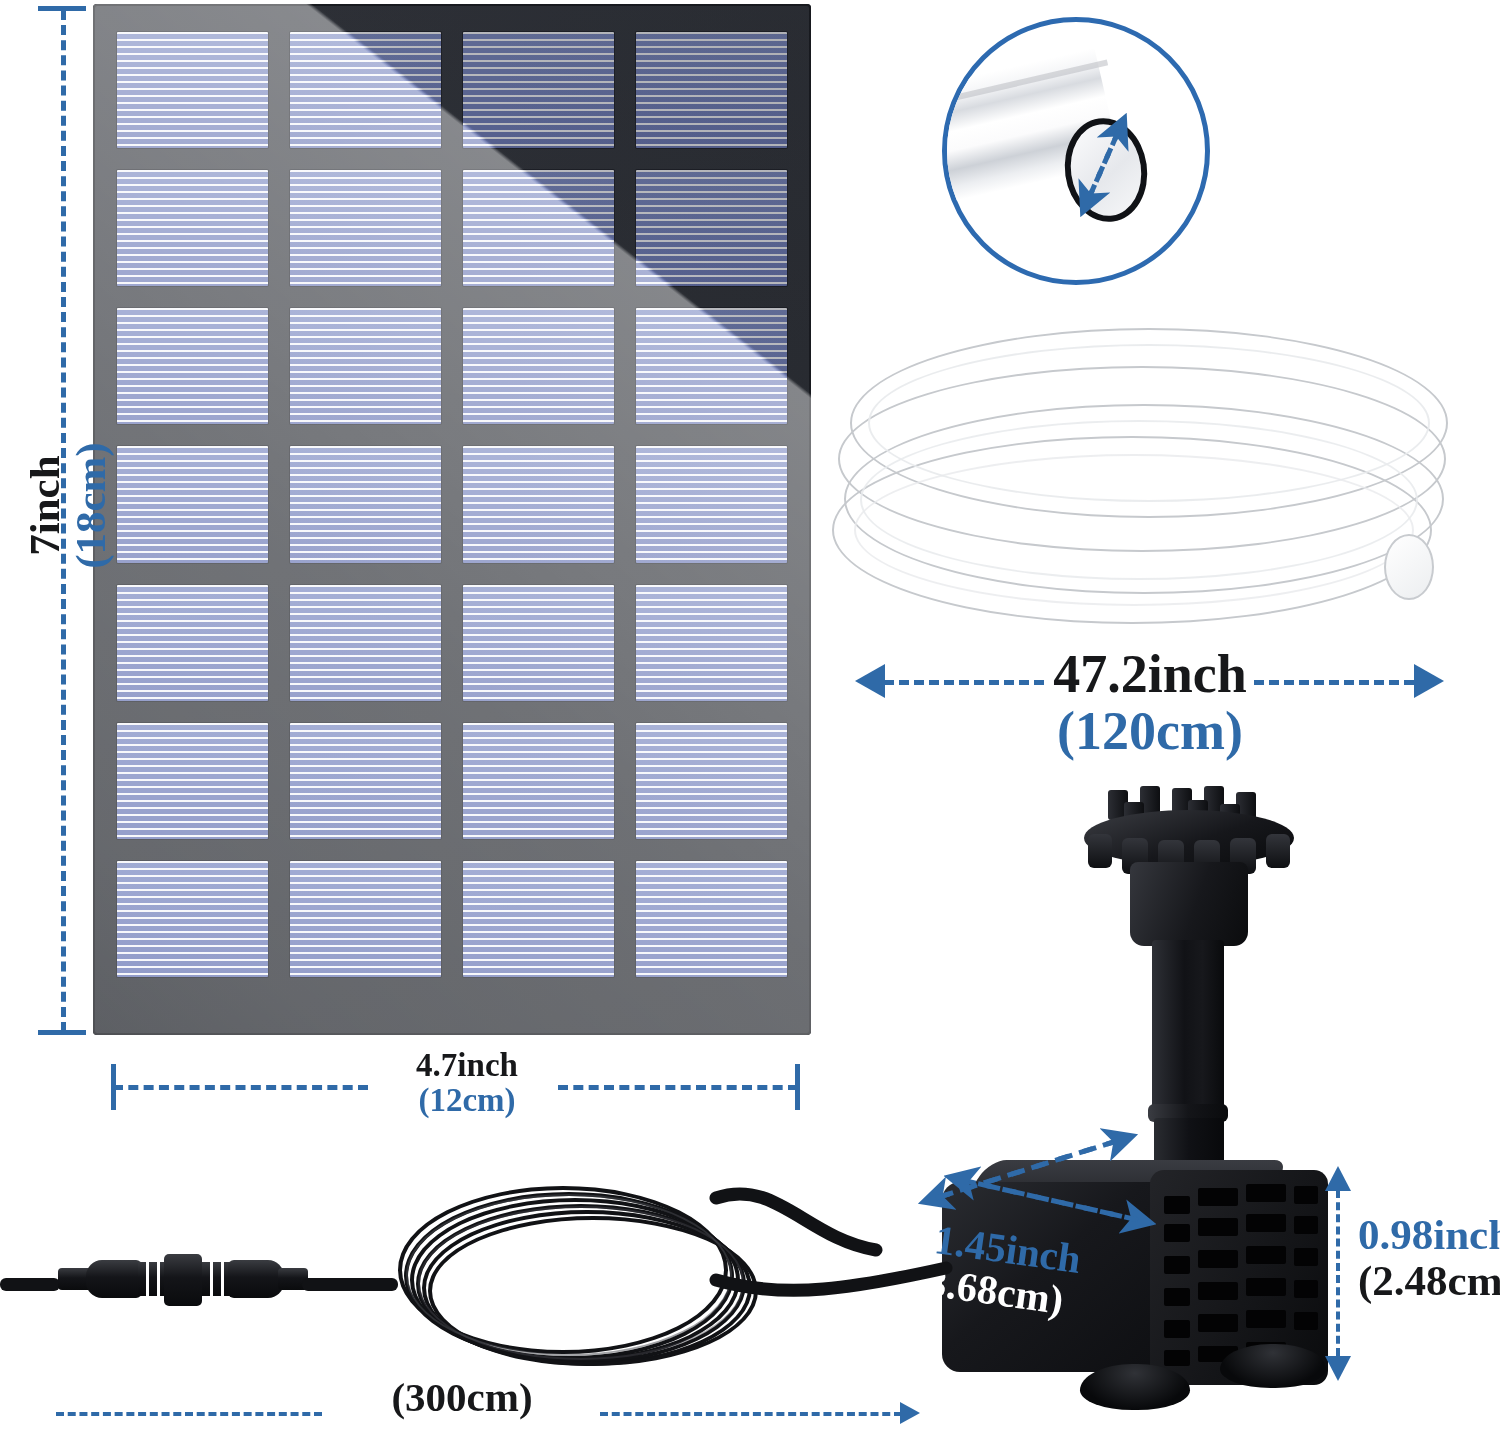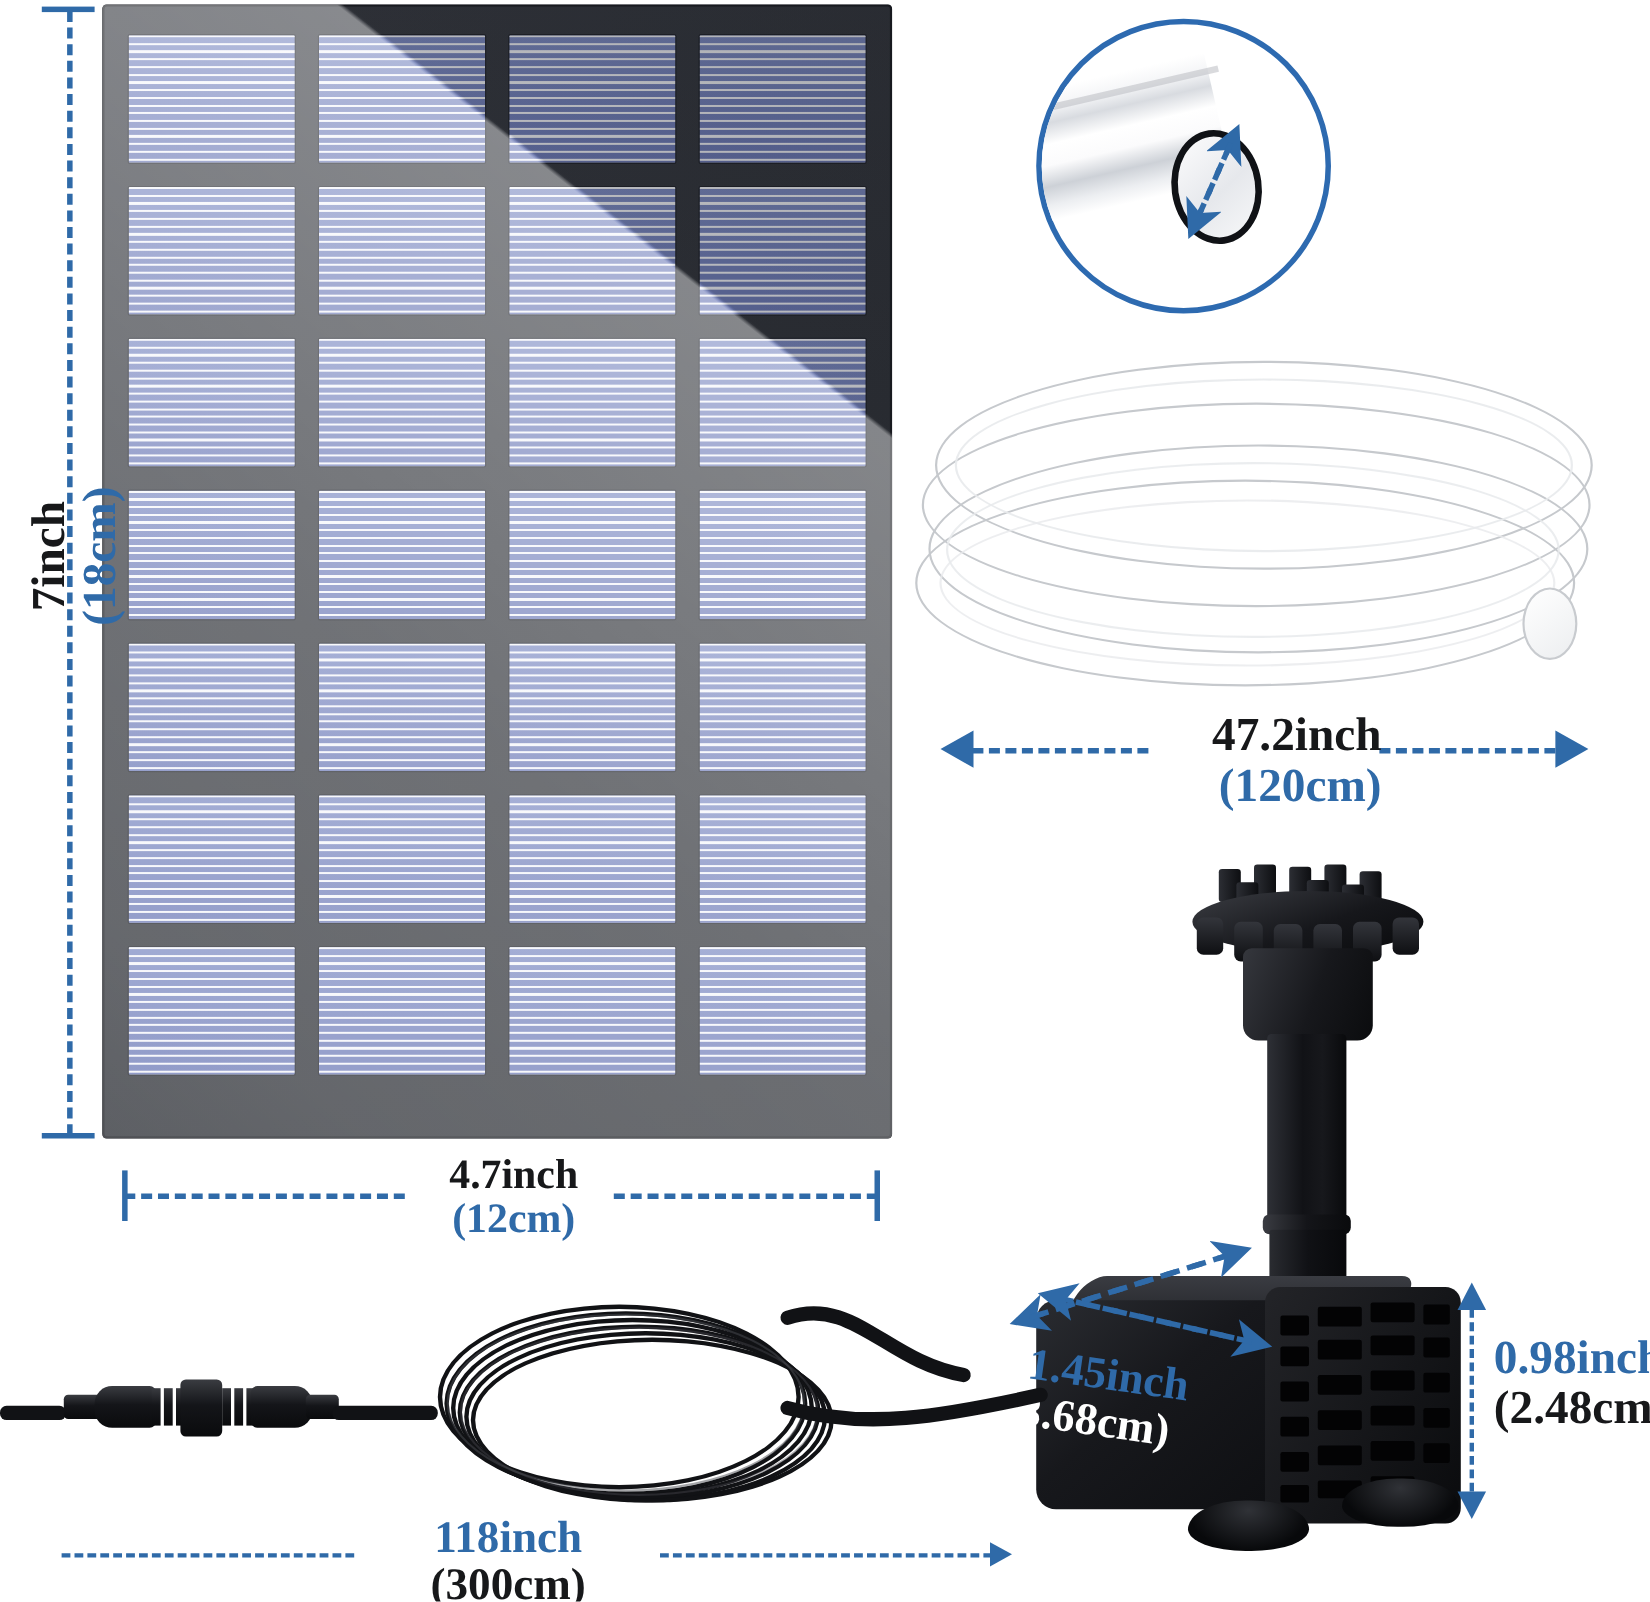--- a/index.html
+++ b/index.html
@@ -142,21 +142,21 @@
   <div class="cap-v" style="left:38px;top:1030px;width:48px;"></div>
   <div class="dimlabel" style="left:-22px;top:460px;font-size:43px;transform:rotate(-90deg);transform-origin:center center;text-align:center;width:180px;">
     <span class="l1 black">7inch</span>
     <span class="l2 blue">(18cm)</span>
   </div>
 
   <div class="hline" style="left:113px;top:1085px;width:255px;"></div>
   <div class="hline" style="left:558px;top:1085px;width:240px;"></div>
   <div class="cap-h" style="left:111px;top:1064px;height:46px;"></div>
   <div class="cap-h" style="left:795px;top:1064px;height:46px;"></div>
-  <div class="dimlabel" style="left:372px;top:1048px;font-size:38px;text-align:center;width:190px;">
+  <div class="dimlabel" style="left:372px;top:1048px;font-size:33px;text-align:center;width:190px;">
     <span class="l1 black">4.7inch</span>
     <span class="l2 blue">(12cm)</span>
   </div>
 
   <div id="tubecircle" class="abs">
     <div class="tubebody" style="left:-46px;top:72px;width:212px;height:118px;
          transform:rotate(-13deg);transform-origin:left center;border-radius:2px;"></div>
     <div class="tubebody" style="left:-50px;top:86px;width:216px;height:6px;opacity:.55;
          transform:rotate(-13deg);transform-origin:left center;background:#b9bcc1;"></div>
     <div id="tubecirc-ell" style="left:118px;top:96px;width:70px;height:92px;transform:rotate(-8deg);"></div>
@@ -186,21 +186,21 @@
     <div class="coilhi" style="left:32px;top:112px;width:558px;height:160px;opacity:.85;"></div>
     <div class="coilhi" style="left:26px;top:146px;width:560px;height:152px;opacity:.8;"></div>
     <div class="abs" style="left:556px;top:226px;width:46px;height:62px;border:2px solid #c8cbcf;
          border-radius:50%;background:linear-gradient(140deg,#ffffff,#eceef0);"></div>
   </div>
 
   <div class="arrow left" style="left:855px;top:664px;"></div>
   <div class="hline" style="left:884px;top:680px;width:160px;"></div>
   <div class="hline" style="left:1254px;top:680px;width:160px;"></div>
   <div class="arrow right" style="left:1414px;top:664px;"></div>
-  <div class="dimlabel" style="left:1044px;top:646px;font-size:43px;text-align:right;width:212px;">
+  <div class="dimlabel" style="left:1044px;top:646px;font-size:54px;text-align:center;width:212px;">
     <span class="l1 black">47.2inch</span>
     <span class="l2 blue">(120cm)</span>
   </div>
 
   <div class="abs" style="left:1084px;top:786px;width:210px;height:120px;">
     <div class="jet" style="left:24px;top:4px;width:20px;height:30px;"></div>
     <div class="jet" style="left:56px;top:0px;width:20px;height:32px;"></div>
     <div class="jet" style="left:88px;top:2px;width:20px;height:31px;"></div>
     <div class="jet" style="left:120px;top:0px;width:20px;height:32px;"></div>
     <div class="jet" style="left:152px;top:6px;width:20px;height:30px;"></div>
@@ -328,17 +328,16 @@
     </svg>
   </div>
   <svg class="abs" style="left:716px;top:1184px;width:260px;height:120px;overflow:visible;">
     <path d="M0,96 C70,116 140,104 230,84" stroke="#111215" stroke-width="13" fill="none" stroke-linecap="round"></path>
   </svg>
 
   <div class="hline thin" style="left:56px;top:1412px;width:266px;"></div>
   <div class="hline thin" style="left:600px;top:1412px;width:302px;"></div>
   <div class="arrow sm right" style="left:900px;top:1402px;"></div>
   <div class="dimlabel" style="left:320px;top:1376px;font-size:41px;text-align:center;width:284px;">
-    <span class="l1 blue">118inch</span>
     <span class="l2 black">(300cm)</span>
   </div>
 
 </div>
 
 </body></html>

